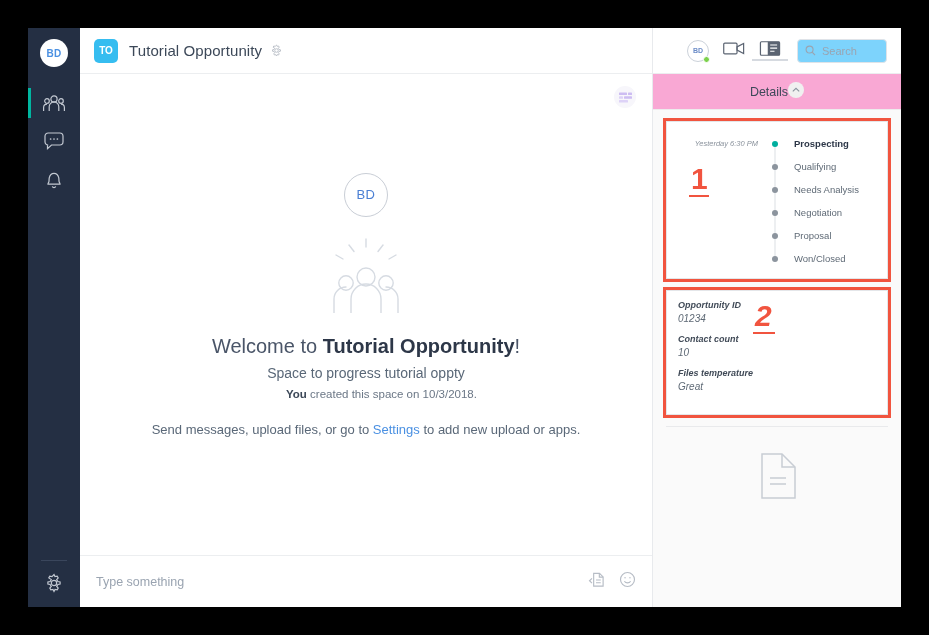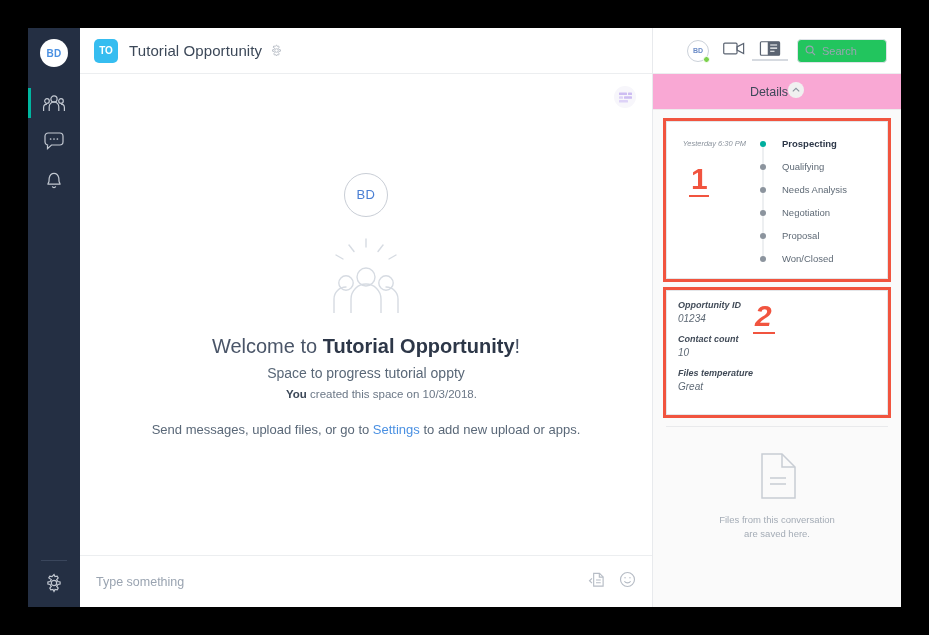--- a/index.html
+++ b/index.html
@@ -153,21 +153,21 @@
   .tab-underline {
     position: absolute; bottom: -1px; left: 50%;
     transform: translateX(-50%);
     width: 36px; height: 2px; background: #d6dae0;
   }
   .search-box {
     margin-left: 16px;
     width: 90px; height: 24px;
     border: 1px solid #dfe3e8; border-radius: 4px;
     display: flex; align-items: center; padding: 0 7px;
-    background: #22c55e;
+    background: #7dd3fc;
   }
   .search-input {
     border: none; outline: none; background: transparent;
     font-size: 11px; color: #3c4858; width: 100%;
     font-family: "Liberation Sans", sans-serif;
     margin-left: 6px;
   }
   .search-input::placeholder { color: #9aa4b1; }
 
   .details-bar {
@@ -183,21 +183,21 @@
   .card {
     background: #ffffff;
     margin: 11px 13px 0 13px;
     border: 1px solid #e4e6e9;
     position: relative;
   }
   .card-annot {
     outline: 3px solid #f1543f;
     outline-offset: 0px;
   }
-  .stage-list { padding: 10px 0 8px 0; }
+  .stage-list { padding: 10px 0 8px 12px; }
   .stage-row {
     display: flex; align-items: center;
     height: 23px; padding-left: 8px;
     position: relative;
   }
   .stage-time {
     width: 80px; text-align: right; padding-right: 9px;
     font-size: 7.5px; color: #8a929c; font-style: italic;
     white-space: nowrap;
   }
@@ -516,21 +516,17 @@
       </div>
 
       <div class="files-sep"></div>
 
       <div class="files-empty">
         <svg class="files-icon" width="38" height="46" viewBox="0 0 38 46" fill="none" stroke="#c8cdd4" stroke-width="1.5">
           <path d="M4 1h20l13 13v31H4z"></path>
           <path d="M24 1v13h13"></path>
           <path d="M12 25h16M12 31h16"></path>
         </svg>
-        <div class="files-sub">
-          <div>Files from this conversation</div>
-          <div>are saved here.</div>
-        </div>
       </div>
 
     </div>
   </div>
 </div>
 
 </body></html>

